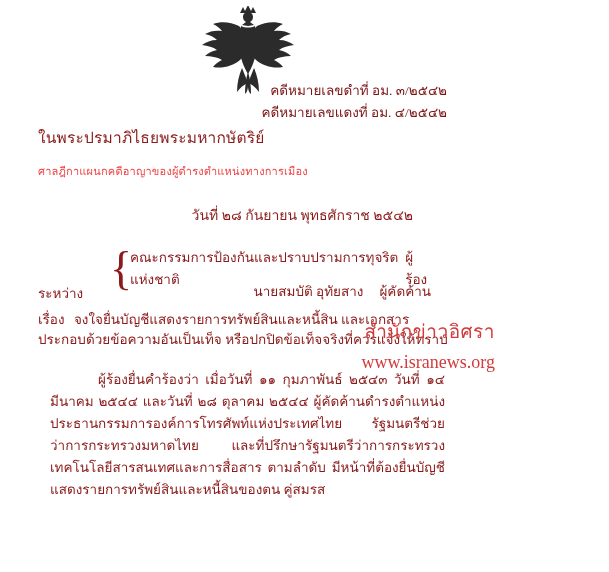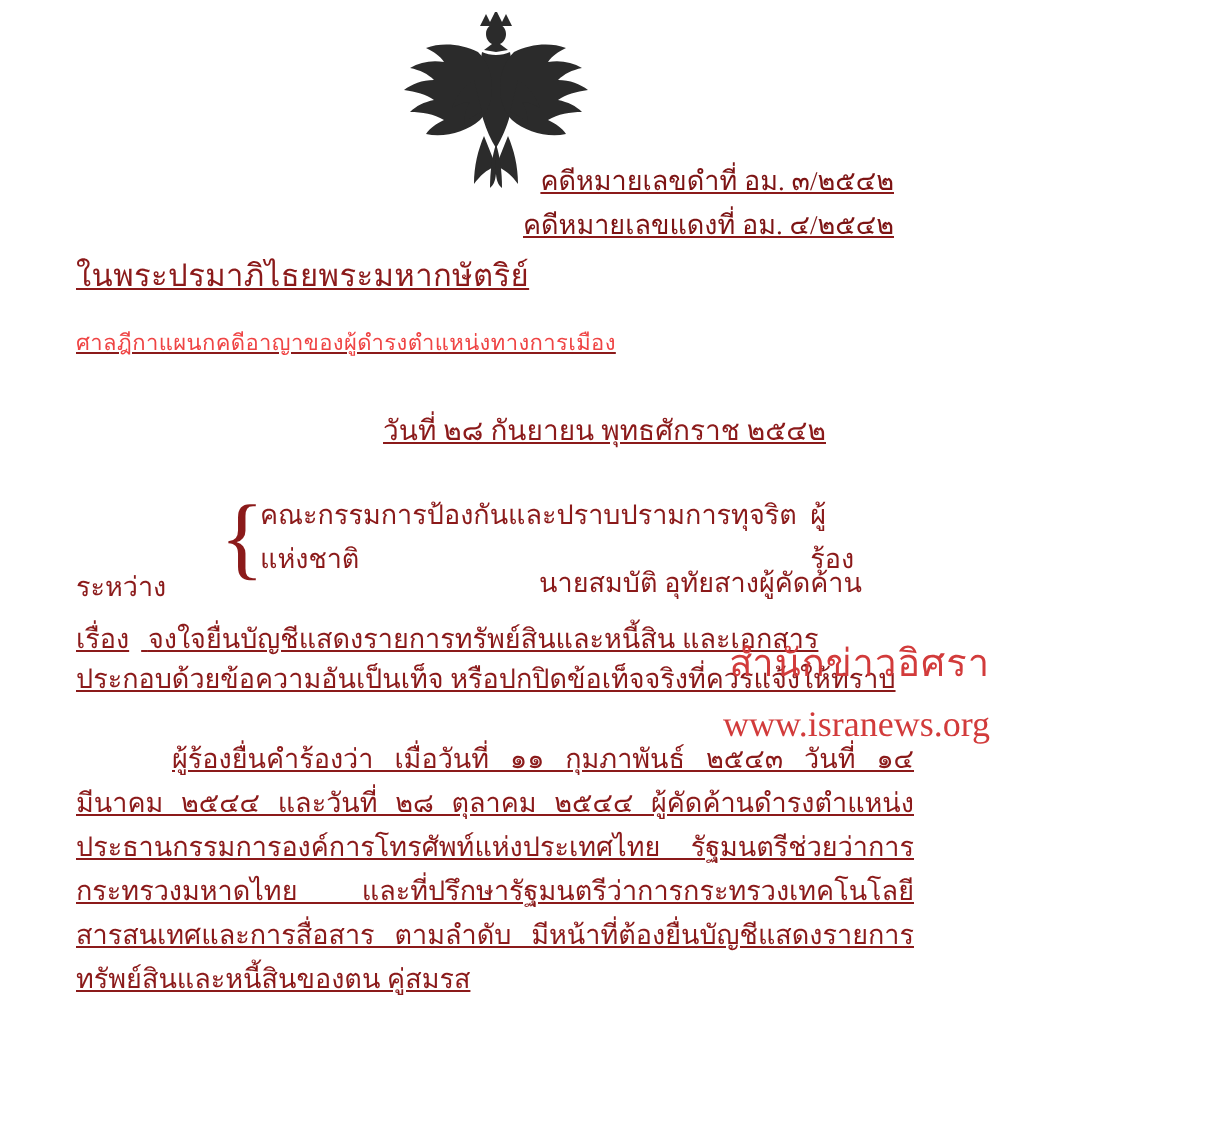--- a/index.html
+++ b/index.html
@@ -14,21 +14,20 @@
     color: #8b1a1a;
     overflow: hidden;
     position: relative;
   }
   .page {
     position: relative;
     width: 495px;
     height: 572px;
     box-sizing: border-box;
     padding: 0 38px;
-    text-decoration: underline;
   }
   
   .emblem-wrap {
     text-align: center;
     padding-top: 6px;
     height: 92px;
   }
   .emblem {
     display: inline-block;
   }
@@ -86,37 +85,37 @@
     color: #8b1a1a;
   }
   .party-row {
     position: absolute;
     left: 92px;
     right: 0;
     display: flex;
     justify-content: flex-end;
   }
   .party-row.r1 { top: 2px; }
-  .party-row.r2 { top: 36px; }
+  .party-row.r2 { top: 36px; gap: 16px; }
   .party-role { padding-right: 26px; }
   
   .subject {
     margin-top: 4px;
     font-size: 13.5px;
     line-height: 1.55;
   }
   .subject .lbl { margin-right: 6px; }
   
   .body-text {
     margin-top: 18px;
     font-size: 13.5px;
     line-height: 1.62;
     text-align: justify;
   }
-  .body-text p { margin: 0; }
+  .body-text p { margin: 12px; }
   .indent { display: inline-block; width: 48px; }
   
   .watermark {
     position: absolute;
     left: 0;
     right: 0;
     top: 316px;
     text-align: right;
     pointer-events: none;
   }

